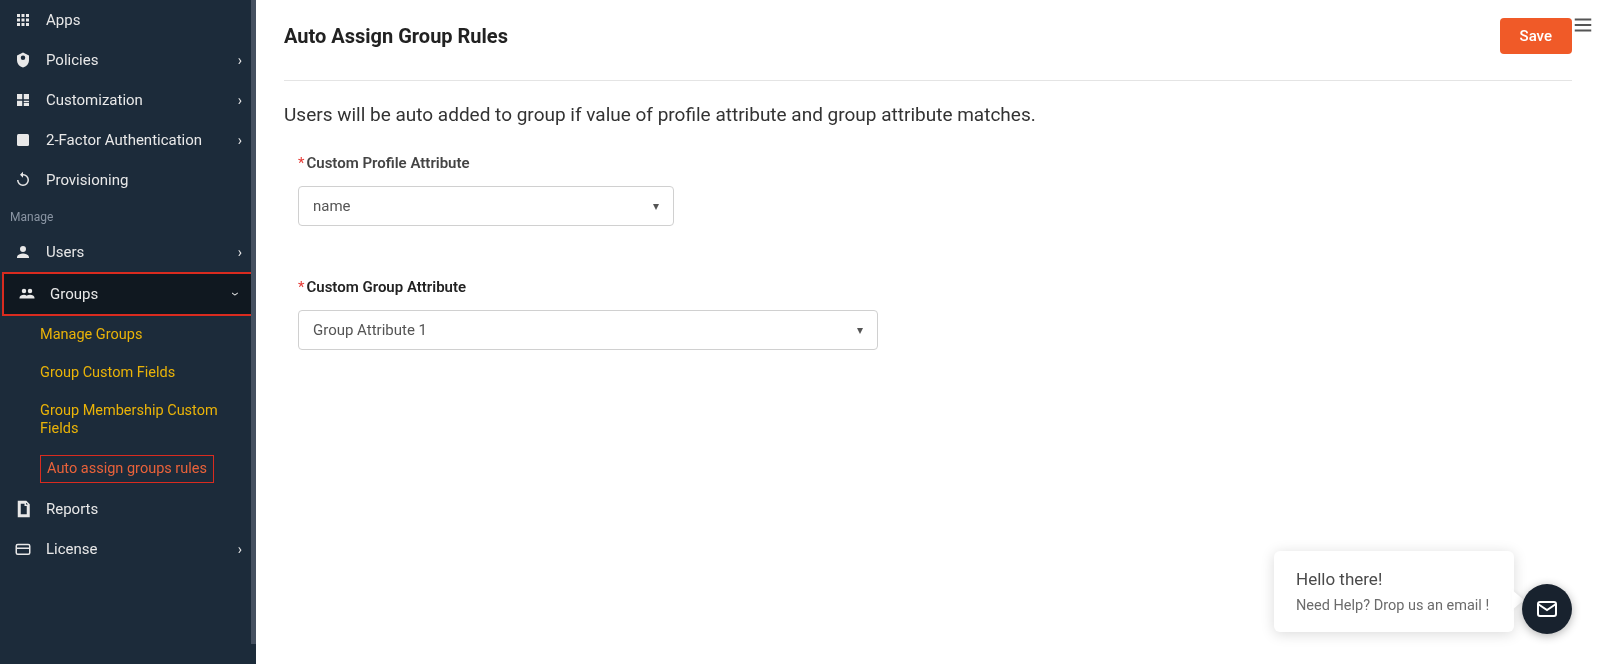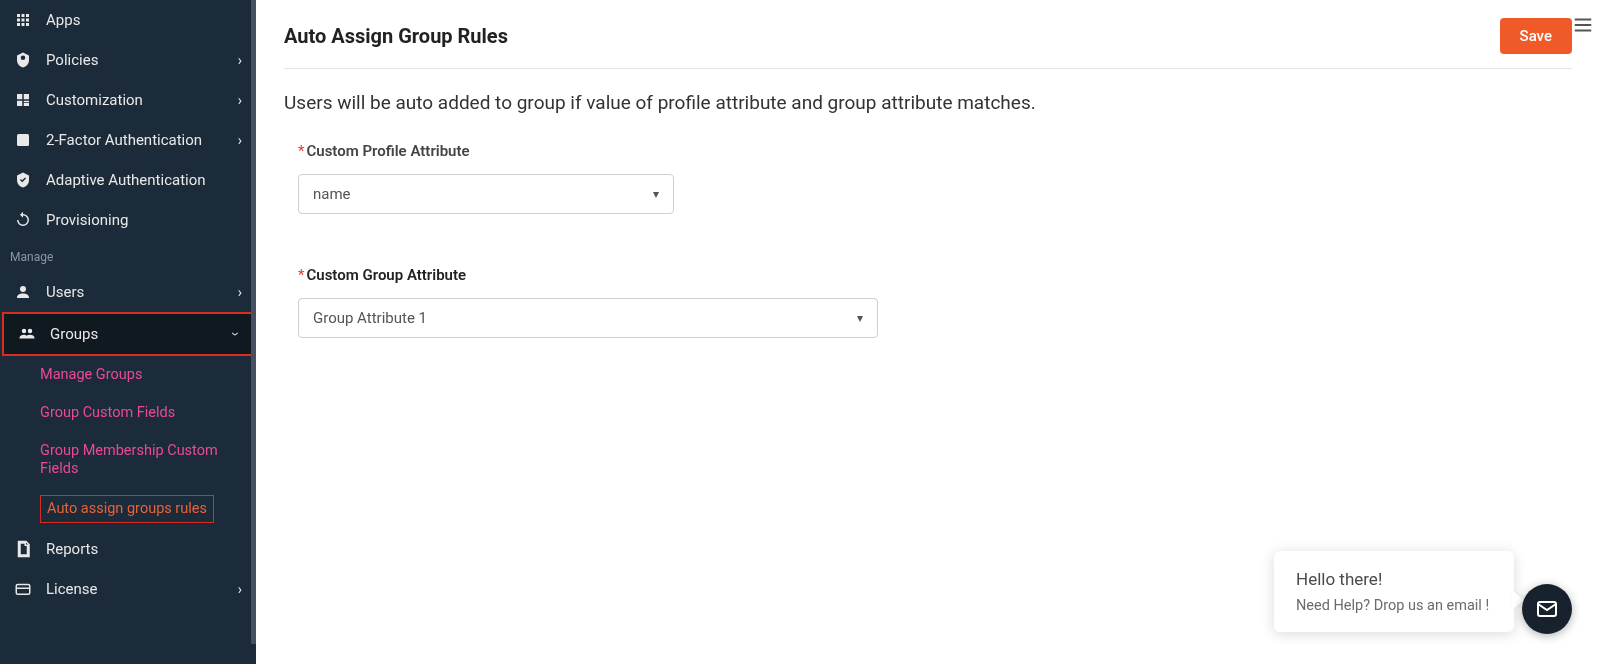--- a/index.html
+++ b/index.html
@@ -7,26 +7,26 @@
     
     .sidebar { width: 256px; background: #1c2b3a; color: #e8e8e8; position: relative; height: 664px; overflow-y: auto; }
     .sidebar-scroll-bar { position: absolute; right: 0; top: 0; width: 5px; height: 644px; background: #455060; }
     .nav-item { display: flex; align-items: center; padding: 11px 14px; font-size: 15px; cursor: pointer; gap: 14px; position: relative; }
     .nav-item.active { background: #101820; font-weight: 400; }
     .nav-item .chev { margin-left: auto; font-size: 14px; }
     .nav-icon { width: 18px; height: 18px; display: flex; align-items: center; justify-content: center; }
     .nav-icon svg { fill: #e8e8e8; }
     .section-label { font-size: 12px; color: #8a95a3; padding: 10px 10px 8px 10px; }
     .sub-items { padding-left: 40px; }
-    .sub-item { padding: 10px 10px 10px 0px; font-size: 14.5px; color: #ec4899; cursor: pointer; line-height: 1.25; padding-right: 12px;}
+    .sub-item { padding: 10px 10px 10px 0px; font-size: 14.5px; color: #eab308; cursor: pointer; line-height: 1.25; padding-right: 12px;}
     .sub-item.highlighted { color: #e9623a; border: 1.5px solid #d92b1f; padding: 4px 6px; margin-right: 32px; display: inline-block; }
     .highlight-red { border: 2px solid #d92b1f; }
     
     .main { flex: 1; background: #fff; padding: 18px 28px; position: relative; }
-    .header-row { display: flex; justify-content: space-between; align-items: center; border-bottom: 1px solid #e4e4e4; padding-bottom: 14px; }
+    .header-row { display: flex; justify-content: space-between; align-items: center; border-bottom: 1px solid #e4e4e4; padding-bottom: 26px; }
     .page-heading { font-size: 20px; font-weight: 700; color: #222; }
     .save-btn { background: #f05a28; color: #fff; border: none; padding: 9px 20px; font-size: 15px; border-radius: 4px; cursor: pointer; font-weight: 500;}
     .sub-heading { font-size: 19px; color: #333; margin: 22px 0 28px 0; font-weight: 400; }
     .form-row { display: flex; gap: 52px; margin-left: 14px; flex-direction: column; }
     .form-col { display: flex; flex-direction: column; }
     .field-label { font-size: 15px; color: #222; font-weight: 600; margin-bottom: 14px; }
     .field-label::before { content: "*"; color: #e53935; margin-right: 2px; font-weight: 400;}
     .field-label span { font-weight: 600; }
     .form-col:first-child .field-label { font-weight: 400; color: #444;}
     .select-wrap { position: relative; }
@@ -76,28 +76,20 @@
     <span class="chev">›</span>
   </div>
   <div class="nav-item">
     <span class="nav-icon">
         <svg viewBox="0 0 24 24" width="16" height="12">
           <rect x="0" y="0" width="24" height="24" rx="3"></rect>
         </svg>
       </span>
     <span>2-Factor Authentication</span>
     <span class="chev">›</span>
-  </div>
-  <div class="nav-item">
-    <span class="nav-icon">
-        <svg viewBox="0 0 24 24" width="18" height="18">
-          <path d="M12 2l8 4v6c0 5-3.5 9-8 10-4.5-1-8-5-8-10V6l8-4zm-1 13l5-5-1.4-1.4L11 12.2l-1.6-1.6L8 12l3 3z"></path>
-        </svg>
-      </span>
-    <span>Adaptive Authentication</span>
   </div>
   <div class="nav-item">
     <span class="nav-icon">
         <svg viewBox="0 0 24 24" width="18" height="18">
           <path d="M12 4V1L8 5l4 4V6a6 6 0 11-6 6H4a8 8 0 108-8z"></path>
         </svg>
       </span>
     <span>Provisioning</span>
   </div>
 

